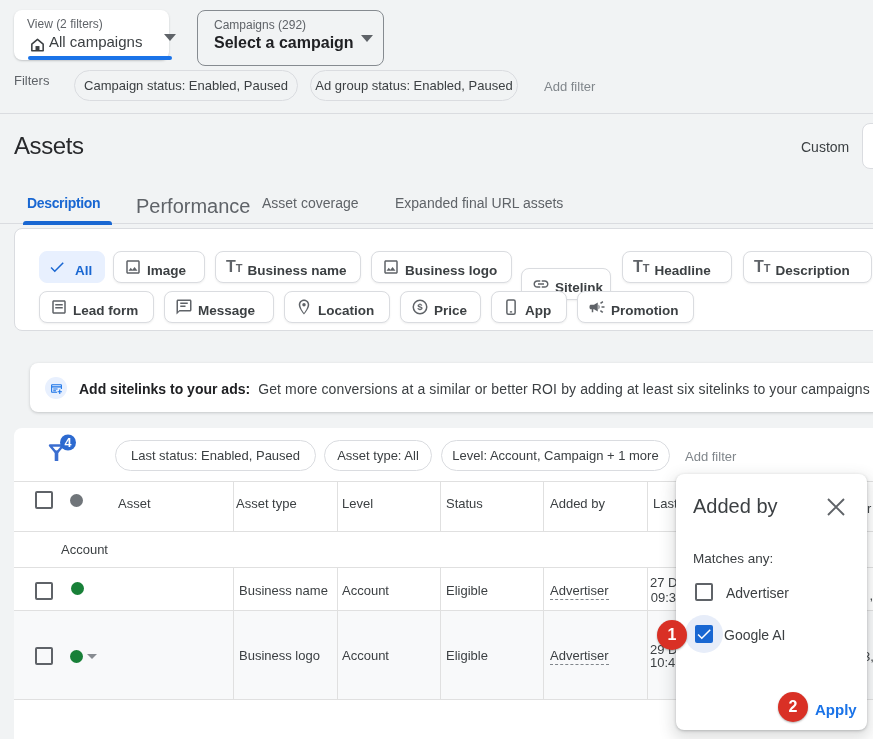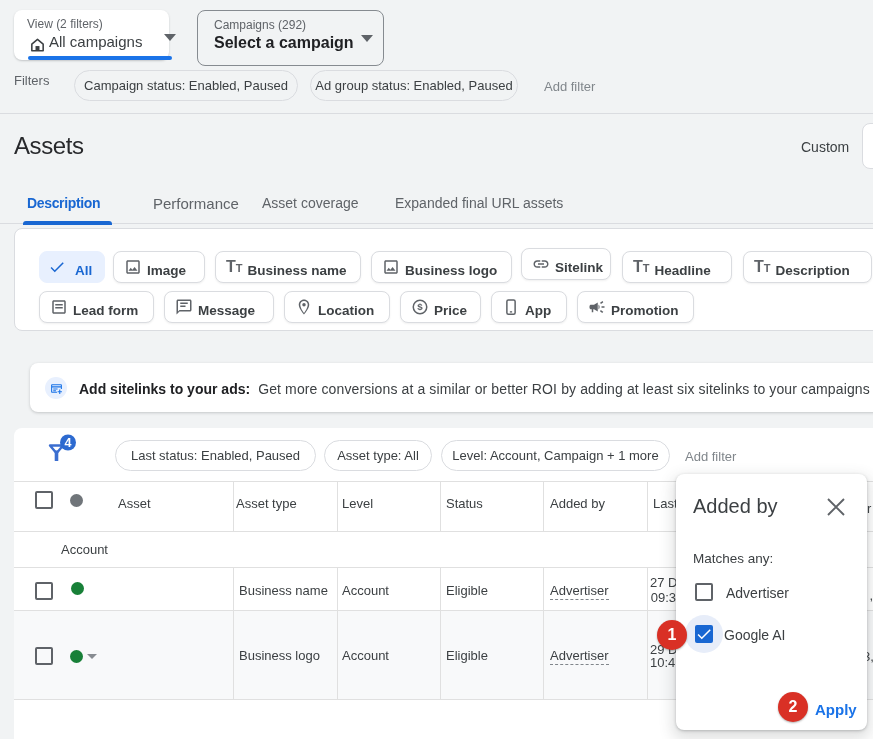--- a/index.html
+++ b/index.html
@@ -42,21 +42,21 @@
 <div class="pill" style="left:74px; top:70px; width:224px;text-align:right;">Campaign status: Enabled, Paused</div>
 <div class="pill" style="left:310px; top:70px; width:208px;">Ad group status: Enabled, Paused</div>
 <div class="abs" style="left:544px; top:79px; font-size:13px; color:#80868b;">Add filter</div>
 <div class="hline" style="top:113px; background:#dadce0;"></div>
 
 <div class="abs" style="left:14px; top:132px; font-size:24px; letter-spacing:-0.4px; color:#28292c;">Assets</div>
 <div class="abs" style="left:801px; top:139px; font-size:14px; color:#3c4043;">Custom</div>
 <div class="abs" style="left:862px; top:123px; width:40px; height:46px; background:#fff; border:1px solid #dadce0; border-radius:8px;"></div>
 
 <div class="abs" style="left:27px; top:195px; font-size:14px; font-weight:bold; letter-spacing:-0.35px; color:#1967d2;">Description</div>
-<div class="abs" style="left:153px; top:195px; font-size:15px; color:#5f6368;text-align:center;">Performance</div>
+<div class="abs" style="left:136px; top:195px; font-size:20px; color:#5f6368;text-align:center;">Performance</div>
 <div class="abs" style="left:262px; top:195px; font-size:14px; color:#5f6368;">Asset coverage</div>
 <div class="abs" style="left:395px; top:195px; font-size:14px; color:#5f6368;">Expanded final URL assets</div>
 <div class="hline" style="top:223px; background:#dadce0;"></div>
 <div class="abs" style="left:23px; top:221px; width:89px; height:3.5px; background:#1967d2; border-radius:3px 3px 0 0;"></div>
 
 <div class="abs" style="left:14px; top:228px; width:880px; height:103px; background:#fff; border:1px solid #dadce0; border-radius:8px;"></div>
 
 <div class="chip" style="left:39px; top:251px; width:66px; background:#e8f0fe; border-color:#e8f0fe; color:#1967d2; box-shadow:none;">
   <svg style="margin-left:8px;margin-right:9px;" width="18" height="18" viewBox="0 0 24 24" fill="#1967d2">
       <path d="M9 16.17L4.83 12l-1.42 1.41L9 19 21 7l-1.41-1.41z"></path>
@@ -72,21 +72,21 @@
 <div class="chip" style="left:215px; top:251px; width:146px;">
   <span style="margin-left:10px;margin-right:5px;font-weight:bold;color:#5f6368;font-size:16px;">T<span style="font-size:11px;">T</span></span>
   <span class="txt">Business name</span>
 </div>
 <div class="chip" style="left:371px; top:251px; width:141px;">
   <svg width="18" height="18" viewBox="0 0 24 24" fill="#5f6368">
       <path d="M19 5v14H5V5h14m0-2H5c-1.1 0-2 .9-2 2v14c0 1.1.9 2 2 2h14c1.1 0 2-.9 2-2V5c0-1.1-.9-2-2-2zm-4.86 8.86l-3 3.87L9 13.14 6 17h12l-3.86-5.14z"></path>
     </svg>
   <span class="txt">Business logo</span>
 </div>
-<div class="chip" style="left:521px; top:248px; width:90px;">
+<div class="chip" style="left:521px; top:268px; width:90px;">
   <svg width="18" height="18" viewBox="0 0 24 24" fill="#5f6368">
       <path d="M3.9 12c0-1.71 1.39-3.1 3.1-3.1h4V7H7c-2.76 0-5 2.24-5 5s2.24 5 5 5h4v-1.9H7c-1.71 0-3.1-1.39-3.1-3.1zM8 13h8v-2H8v2zm9-6h-4v1.9h4c1.71 0 3.1 1.39 3.1 3.1s-1.39 3.1-3.1 3.1h-4V17h4c2.76 0 5-2.24 5-5s-2.24-5-5-5z"></path>
     </svg>
   <span class="txt">Sitelink</span>
 </div>
 <div class="chip" style="left:622px; top:251px; width:110px;">
   <span style="margin-left:10px;margin-right:5px;font-weight:bold;color:#5f6368;font-size:16px;">T<span style="font-size:11px;">T</span></span>
   <span class="txt">Headline</span>
 </div>
 <div class="chip" style="left:743px; top:251px; width:129px;">

